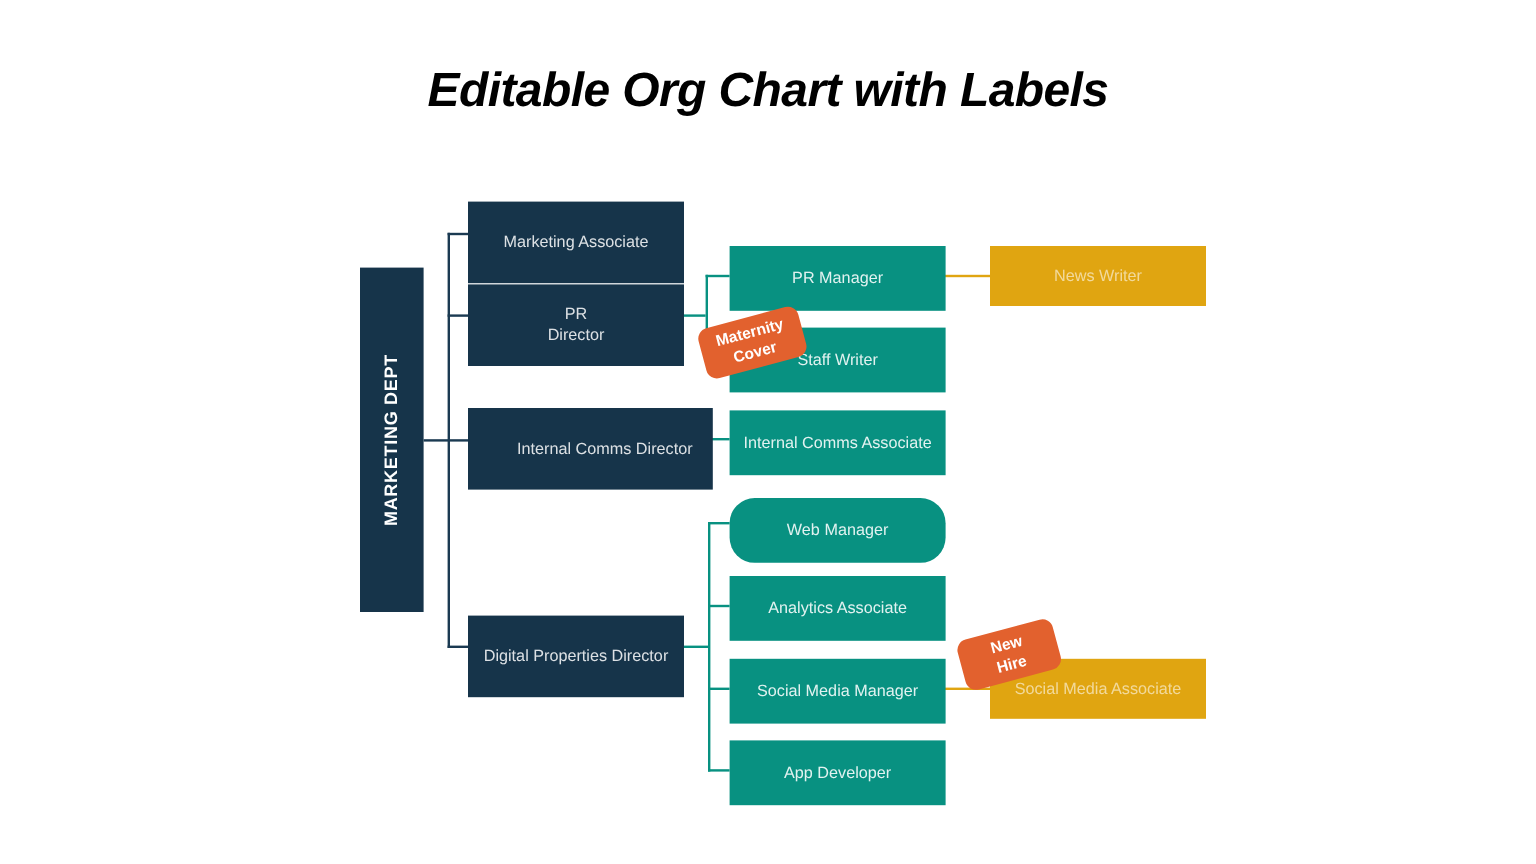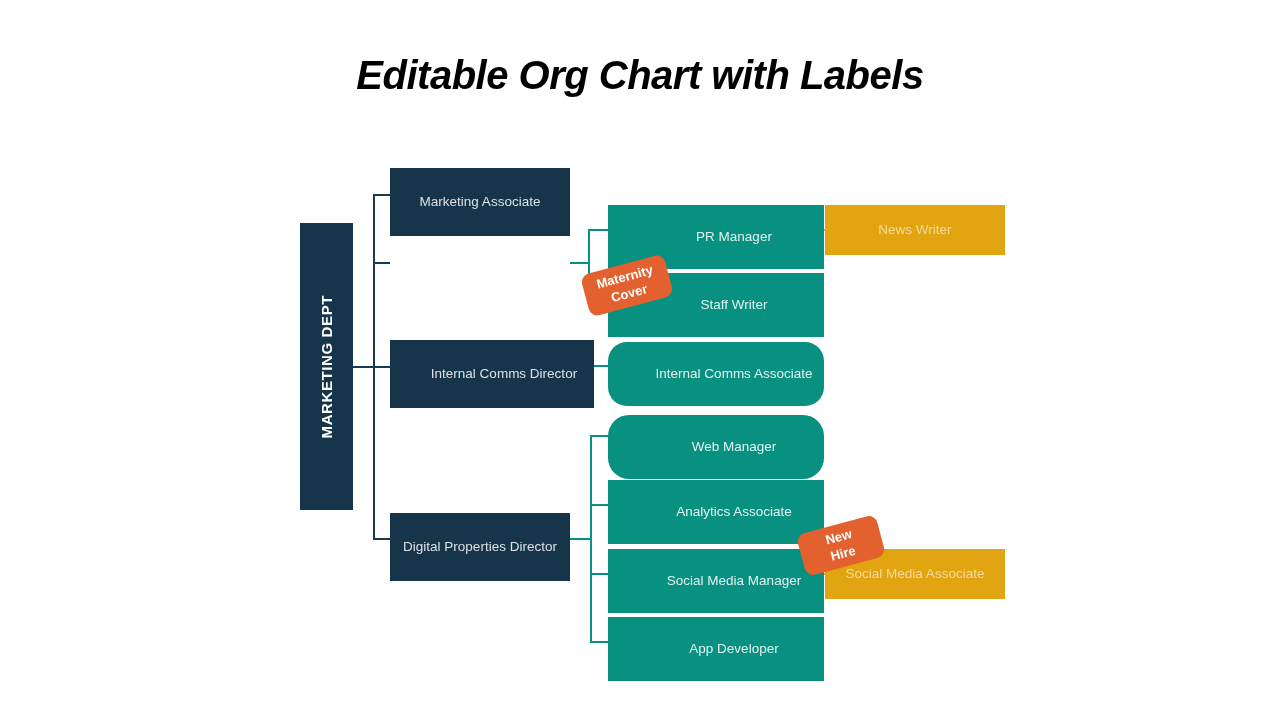--- a/index.html
+++ b/index.html
@@ -19,21 +19,21 @@
   .dept-bar span{
     writing-mode:vertical-rl;transform:rotate(180deg);
     color:#fff;font-weight:700;font-size:15px;letter-spacing:0.6px;white-space:nowrap;
   }
   
   .node{
     position:absolute;width:180px;display:flex;align-items:center;justify-content:center;
     text-align:center;font-size:13.5px;line-height:1.25;white-space:pre-line;z-index:2;
   }
   .n-navy{background:#16344a;color:rgba(255,255,255,0.85);height:68px;}
-  .n-teal{background:#089181;color:rgba(255,255,255,0.88);height:64px;padding-left:36px;}
+  .n-teal{background:#089181;color:rgba(255,255,255,0.88);height:54px;}
   .n-gold{background:#e0a511;color:rgba(255,255,255,0.58);height:50px;}
   
   .line{position:absolute;z-index:1;}
   .l-navy{background:#1b3a52;}
   .l-teal{background:#089181;}
   .l-gold{background:#e0a511;}
   
   .tag{
     position:absolute;background:#e2612e;color:#fff;border-radius:9px;
     display:flex;align-items:center;justify-content:center;text-align:center;
@@ -69,26 +69,28 @@
   <div class="line l-teal" style="left:590px;top:641px;width:18px;height:2px;"></div>
 
   <div class="line l-gold" style="left:787px;top:229px;width:38px;height:2px;"></div>
   <div class="line l-gold" style="left:787px;top:573px;width:38px;height:2px;"></div>
 
   <div class="dept-bar">
     <span>MARKETING DEPT</span>
   </div>
 
   <div class="node n-navy" style="left:390px;top:168px;">Marketing Associate</div>
+  <div class="node n-navy" style="left:390px;top:237px;">PR
+Director</div>
   <div class="node n-navy" style="left:390px;top:340px;padding-left:24px;">Internal Comms Director</div>
   <div class="node n-navy" style="left:390px;top:513px;">Digital Properties Director</div>
 
   <div class="node n-teal" style="left:608px;top:205px;">PR Manager</div>
   <div class="node n-teal" style="left:608px;top:273px;">Staff Writer</div>
-  <div class="node n-teal" style="left:608px;top:342px;border-radius:19px;">Internal Comms Associate</div>
+  <div class="node n-teal" style="left:608px;top:342px;">Internal Comms Associate</div>
   <div class="node n-teal" style="left:608px;top:415px;border-radius:21px;">Web Manager</div>
   <div class="node n-teal" style="left:608px;top:549px;">Social Media Manager</div>
   <div class="node n-teal" style="left:608px;top:480px;">Analytics Associate</div>
   <div class="node n-teal" style="left:608px;top:617px;">App Developer</div>
 
   <div class="node n-gold" style="left:825px;top:205px;">News Writer</div>
   <div class="node n-gold" style="left:825px;top:549px;">Social Media Associate</div>
 
   <div class="tag" style="left:584px;top:264px;width:86px;height:43px;">Maternity
 Cover</div>

